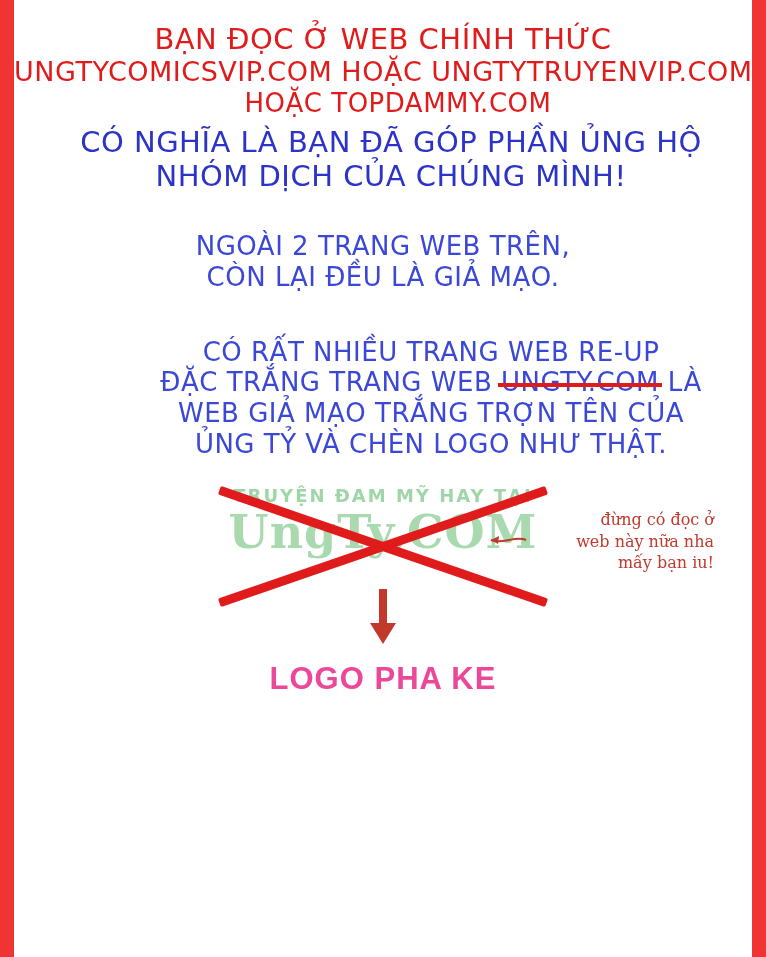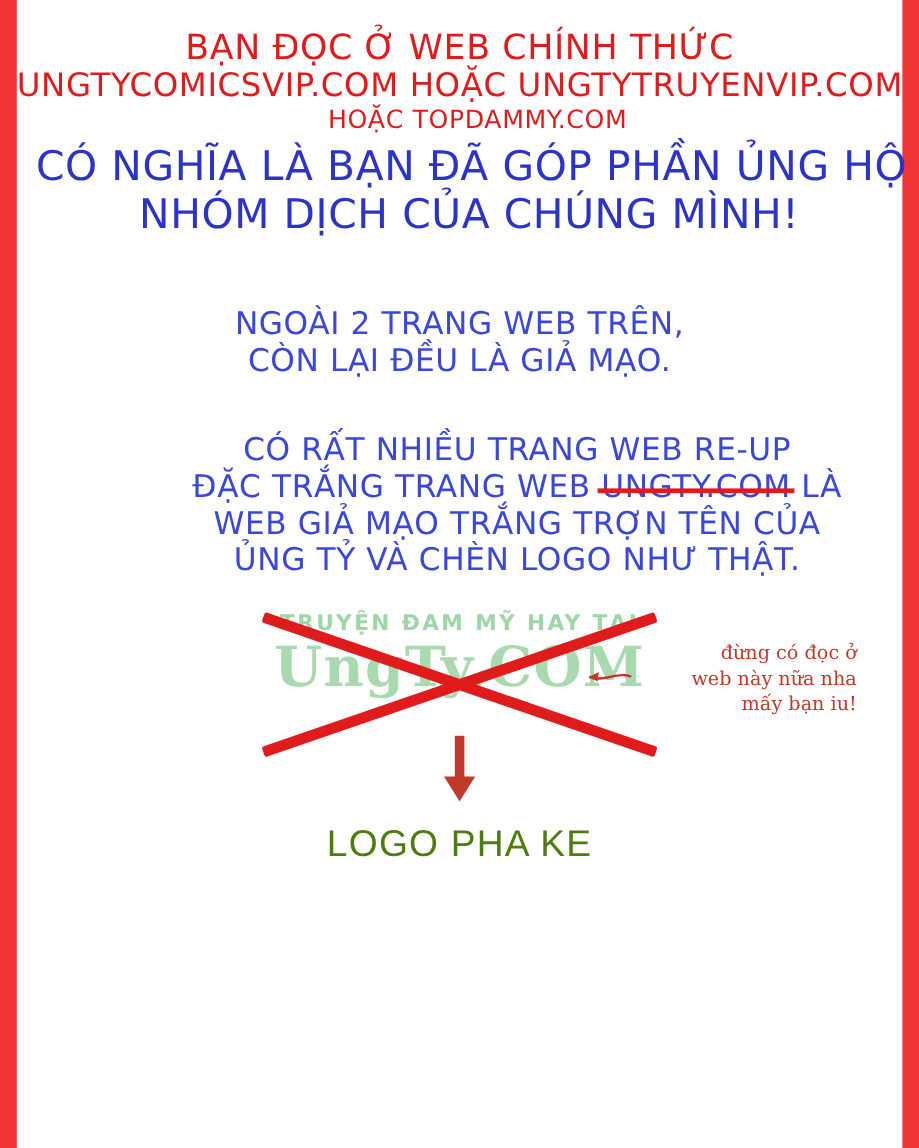--- a/index.html
+++ b/index.html
@@ -48,30 +48,30 @@
     letter-spacing: 0.5px;
     line-height: 1.18;
     white-space: nowrap;
   }
 
   
   .hdr { }
   .hdr .line { color: #e01b1b; font-size: 29px; }
   .hdr .l1 { padding-top: 22px; }
   .hdr .l2 { font-size: 27px; }
-  .hdr .l3 { font-size: 21px; margin-left: 30px; }
+  .hdr .l3 { font-size: 26px; margin-left: 30px; }
   .hdr .l4,
-  .hdr .l5 { color: #2b33c8; font-size: 34px; padding-left: 16px; }
+  .hdr .l5 { color: #2b33c8; font-size: 29px; padding-left: 16px; }
   .hdr .l4 { padding-top: 6px; }
 
   
   .para { color: #3b47d6; }
   .para .line { font-size: 26px; color: #3b47d6; }
 
-  .p1 { margin-top: 56px; }
+  .p1 { margin-top: 38px; }
   .p2 { margin-top: 44px; margin-left: 48px; }
 
   .strike {
     position: relative;
     color: #3b47d6;
   }
   .strike .bar {
     position: absolute;
     left: -3px;
     right: -3px;
@@ -155,22 +155,22 @@
     left: 50%;
     transform: translateX(-50%);
     top: 112px;
     width: 30px;
     height: 56px;
   }
 
   .logo-fake-label {
     margin-top: 4px;
     font-size: 31px;
-    font-weight: normal;
-    color: #4d7c0f;
+    font-weight: bold;
+    color: #ec4899;
     letter-spacing: 1px;
     font-family: "Liberation Sans", sans-serif;
   }
 
   .thanks { margin-top: 66px; }
   .thanks .line { color: #3b47d6; font-size: 27px; }
 </style>
 </head>
 <body>
 

